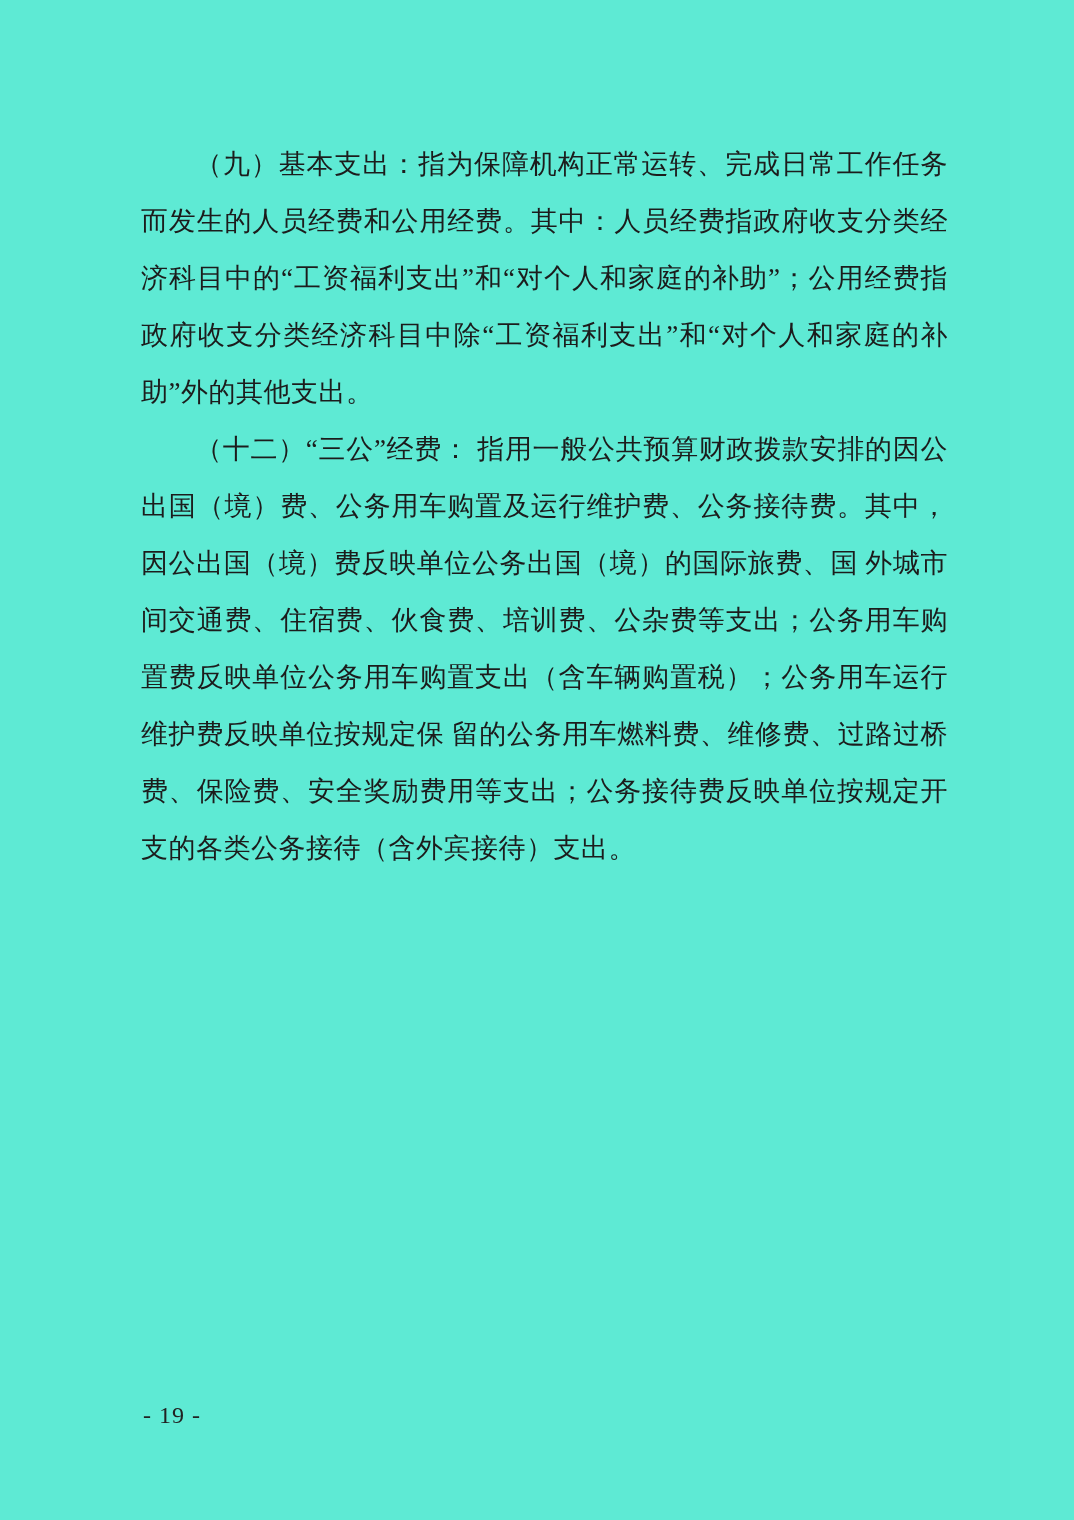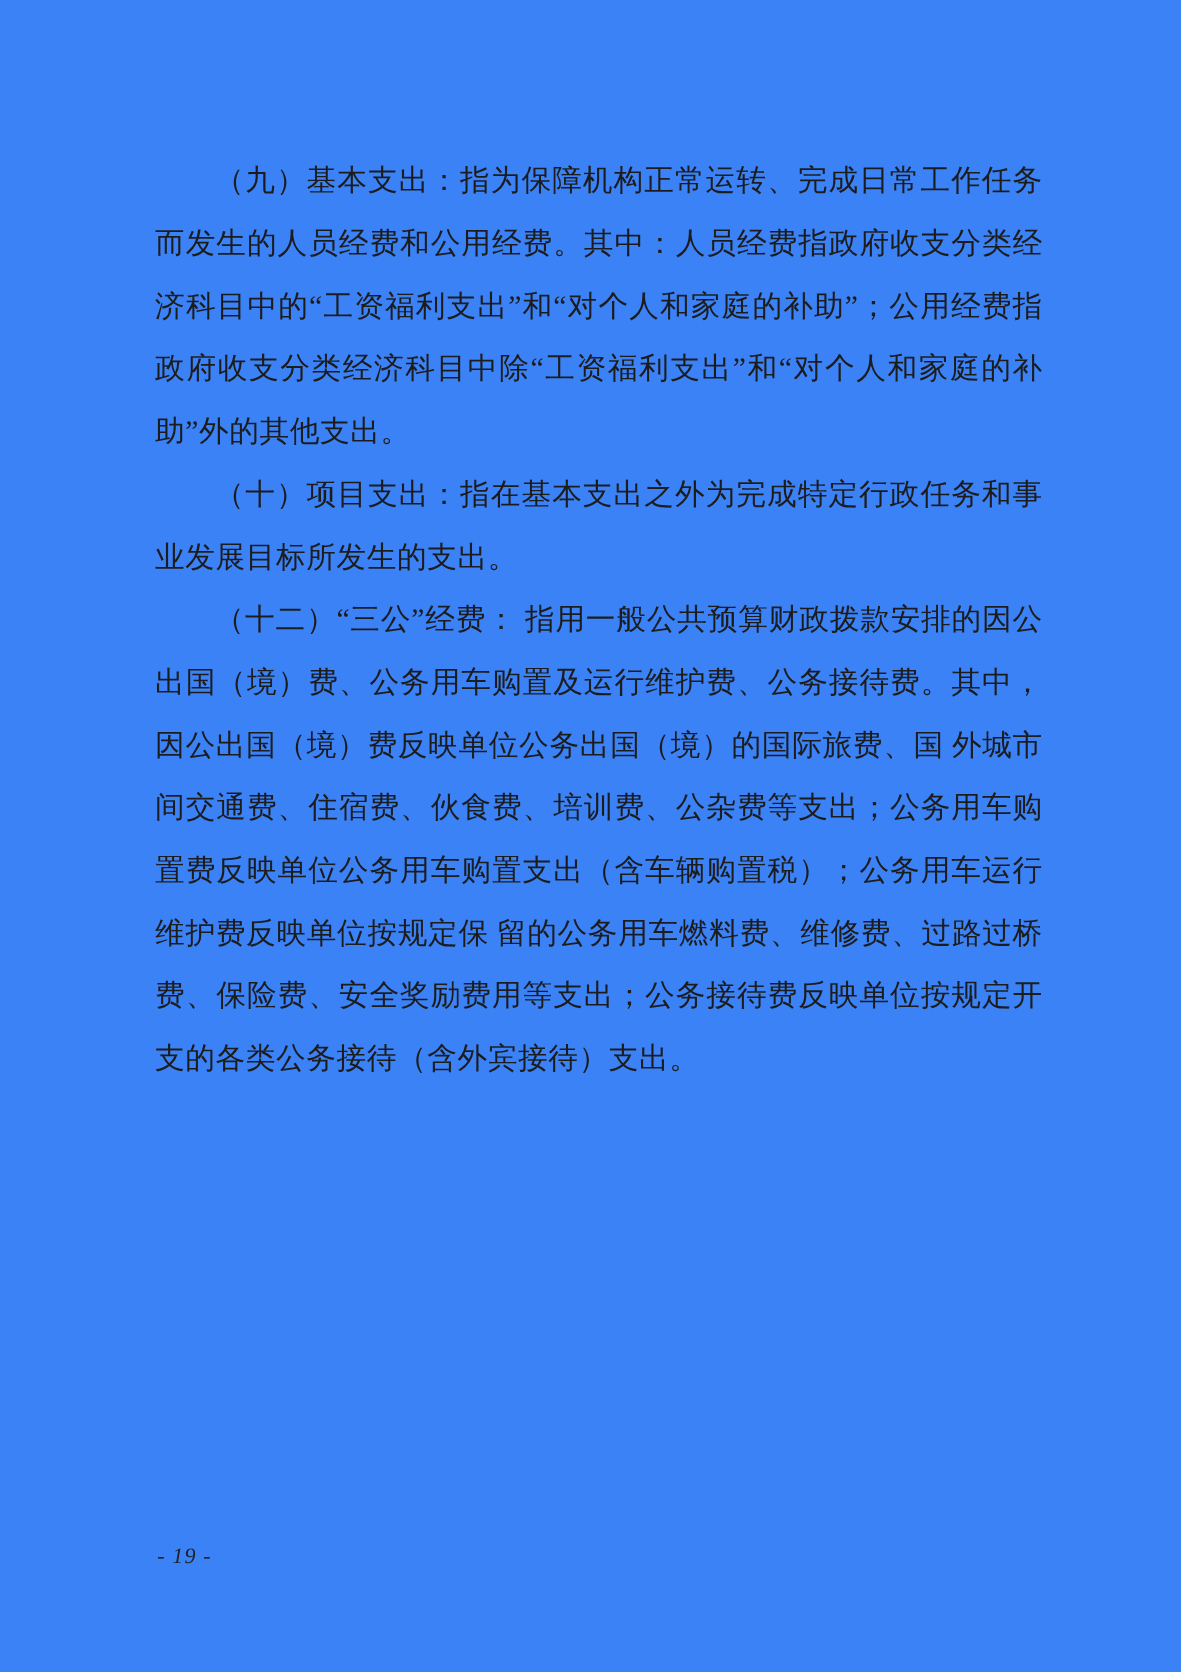--- a/index.html
+++ b/index.html
@@ -4,21 +4,21 @@
 <style>
   html, body {
     margin: 0;
     padding: 0;
     background: #ffffff;
   }
   .page {
     position: relative;
     width: 1074px;
     height: 1520px;
-    background: #3b82f6;
+    background: #5eead4;
     overflow: hidden;
     font-family: "Liberation Serif", "DejaVu Serif", serif;
     color: #1c1c1c;
   }
   .doc-body {
     position: absolute;
     left: 141px;
     top: 136px;
     width: 807px;
     font-size: 27px;
@@ -29,31 +29,29 @@
   }
   .doc-body p {
     margin: 0;
     padding: 0;
     text-indent: 2em;
   }
   .page-number {
     position: absolute;
     left: 143px;
     top: 1400px;
-    font-size: 20px;
+    font-size: 24px;
     line-height: 30px;
     letter-spacing: 1px;
     color: #222222;
     font-family: "Liberation Serif", "DejaVu Serif", serif;
-    font-style: italic;
   }
 </style>
 </head>
 <body>
 
 <div class="page">
   <div class="doc-body">
       <p>（九）基本支出：指为保障机构正常运转、完成日常工作任务而发生的人员经费和公用经费。其中：人员经费指政府收支分类经济科目中的“工资福利支出”和“对个人和家庭的补助”；公用经费指政府收支分类经济科目中除“工资福利支出”和“对个人和家庭的补助”外的其他支出。</p>
-      <p>（十）项目支出：指在基本支出之外为完成特定行政任务和事业发展目标所发生的支出。</p>
       <p>（十二）“三公”经费： 指用一般公共预算财政拨款安排的因公出国（境）费、公务用车购置及运行维护费、公务接待费。其中，因公出国（境）费反映单位公务出国（境）的国际旅费、国 外城市间交通费、住宿费、伙食费、培训费、公杂费等支出；公务用车购置费反映单位公务用车购置支出（含车辆购置税）；公务用车运行维护费反映单位按规定保 留的公务用车燃料费、维修费、过路过桥费、保险费、安全奖励费用等支出；公务接待费反映单位按规定开支的各类公务接待（含外宾接待）支出。</p>
     </div>
   <div class="page-number">- 19 -</div>
 </div>
 
 </body></html>

